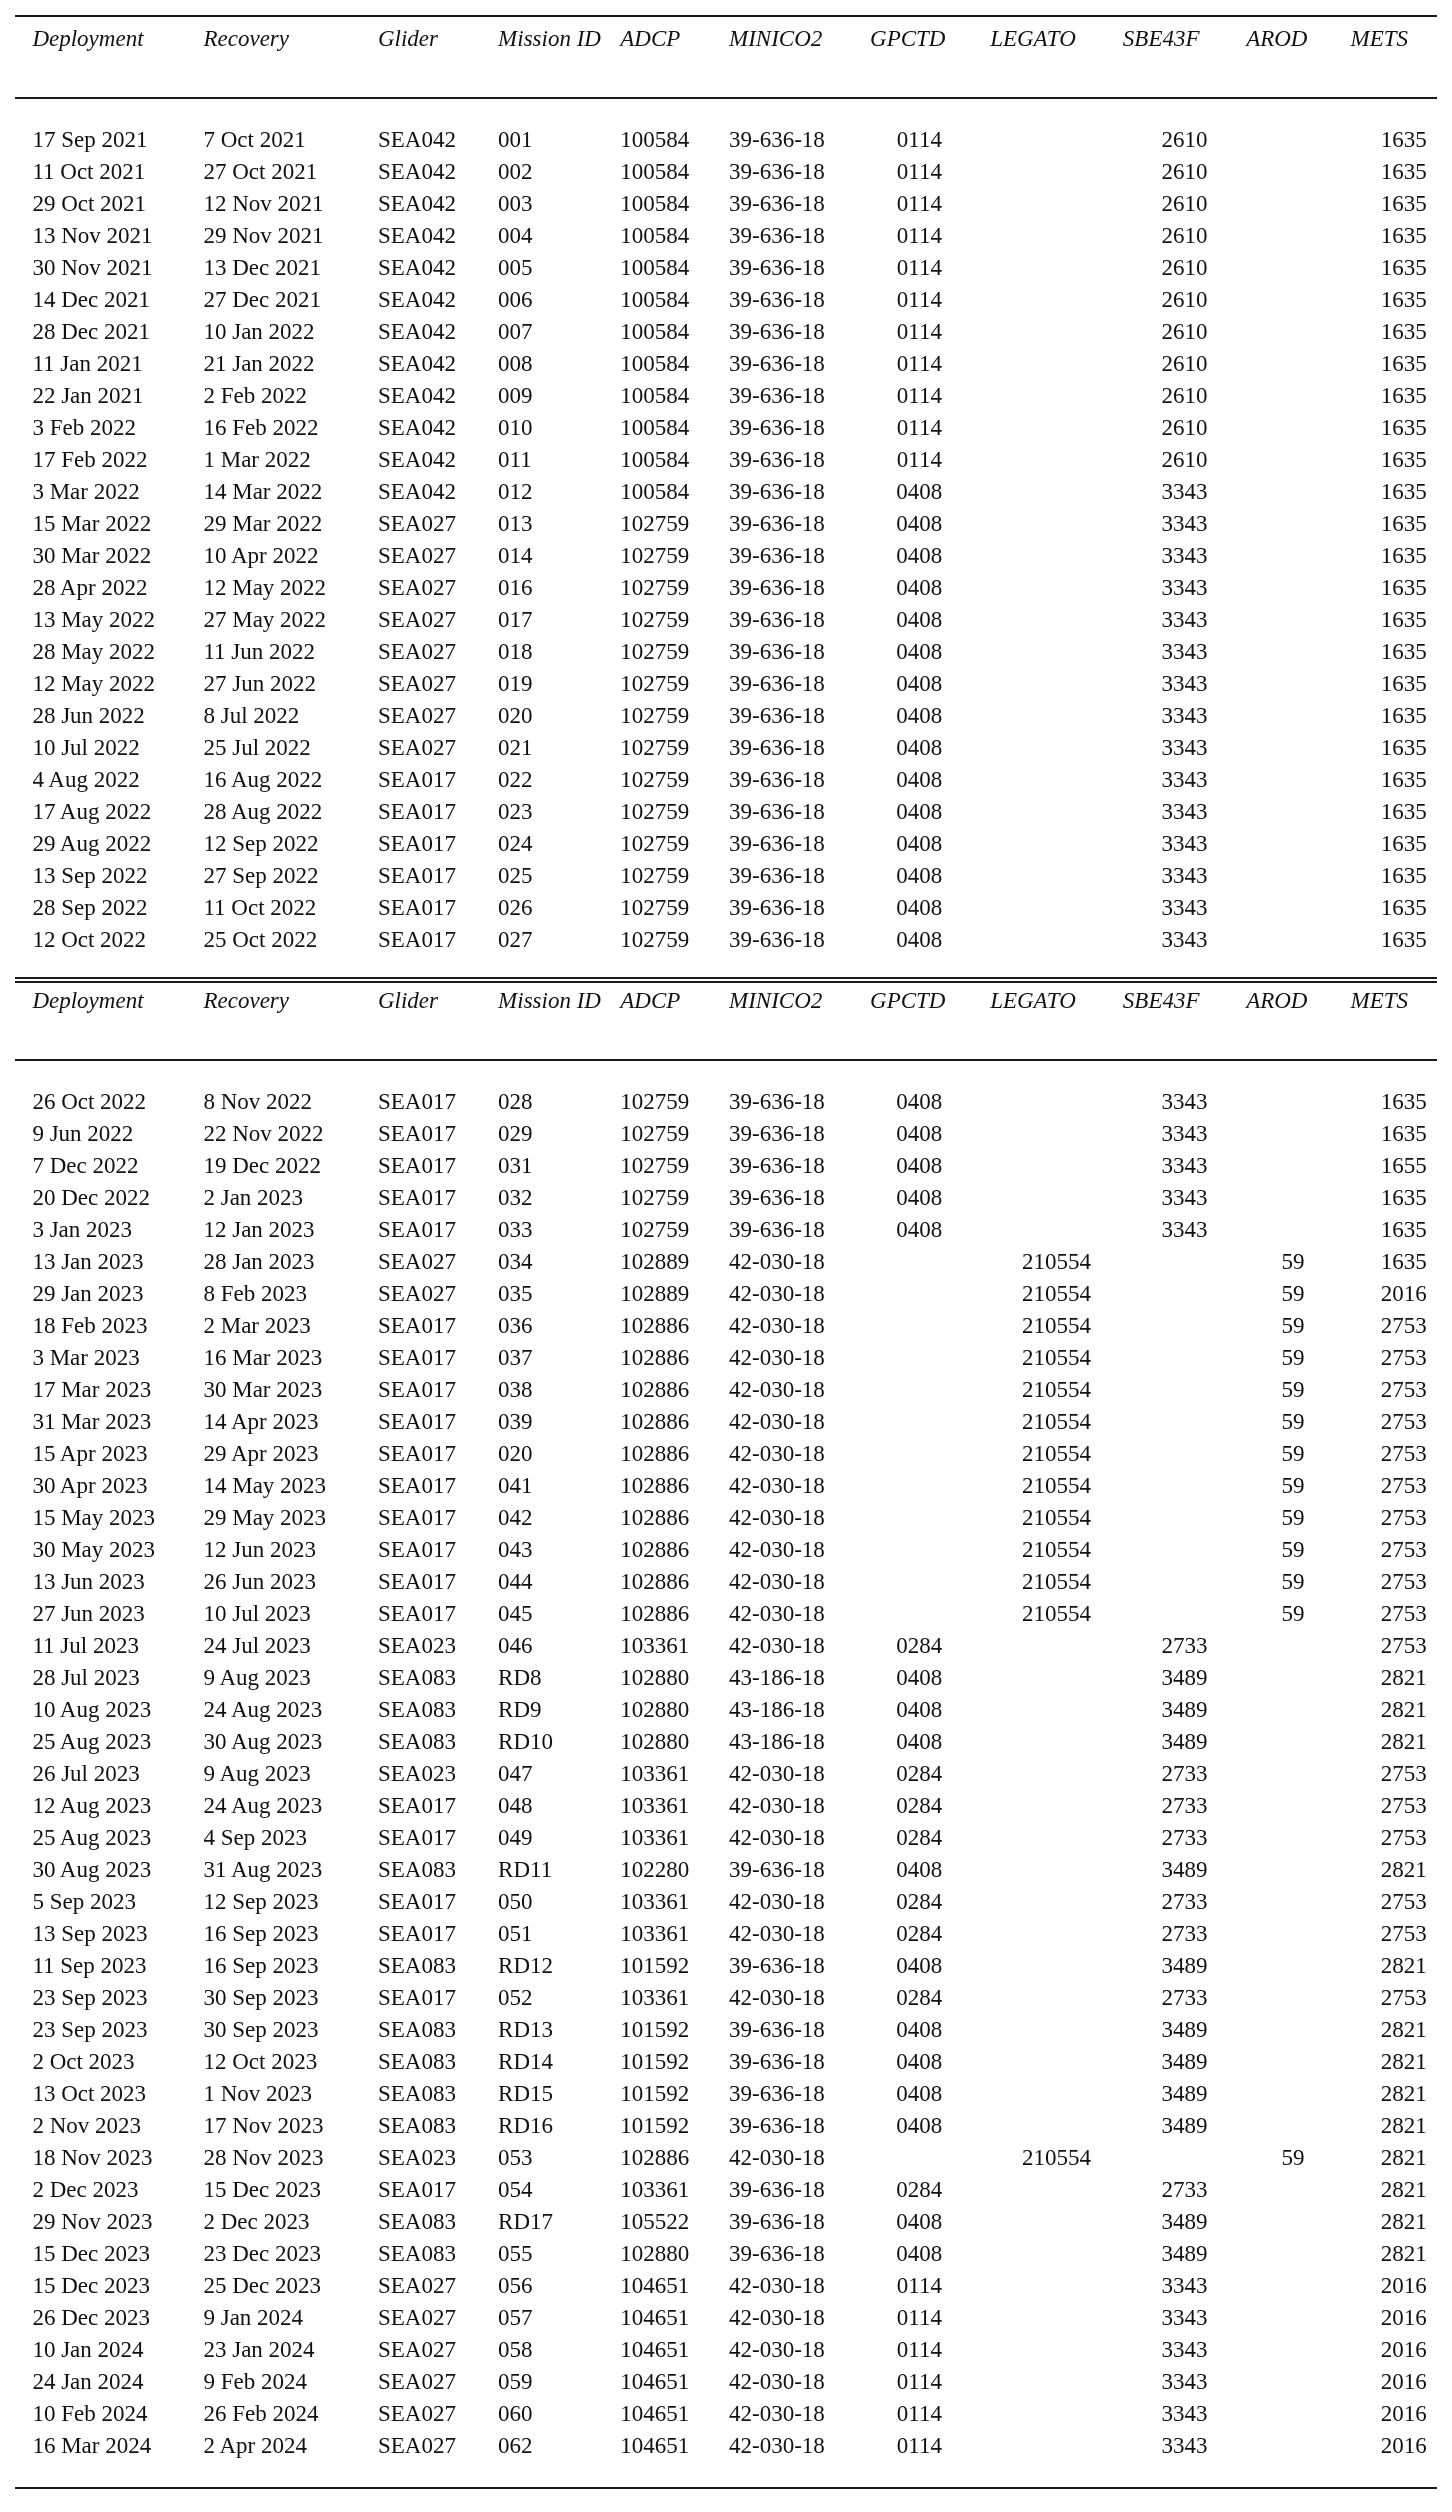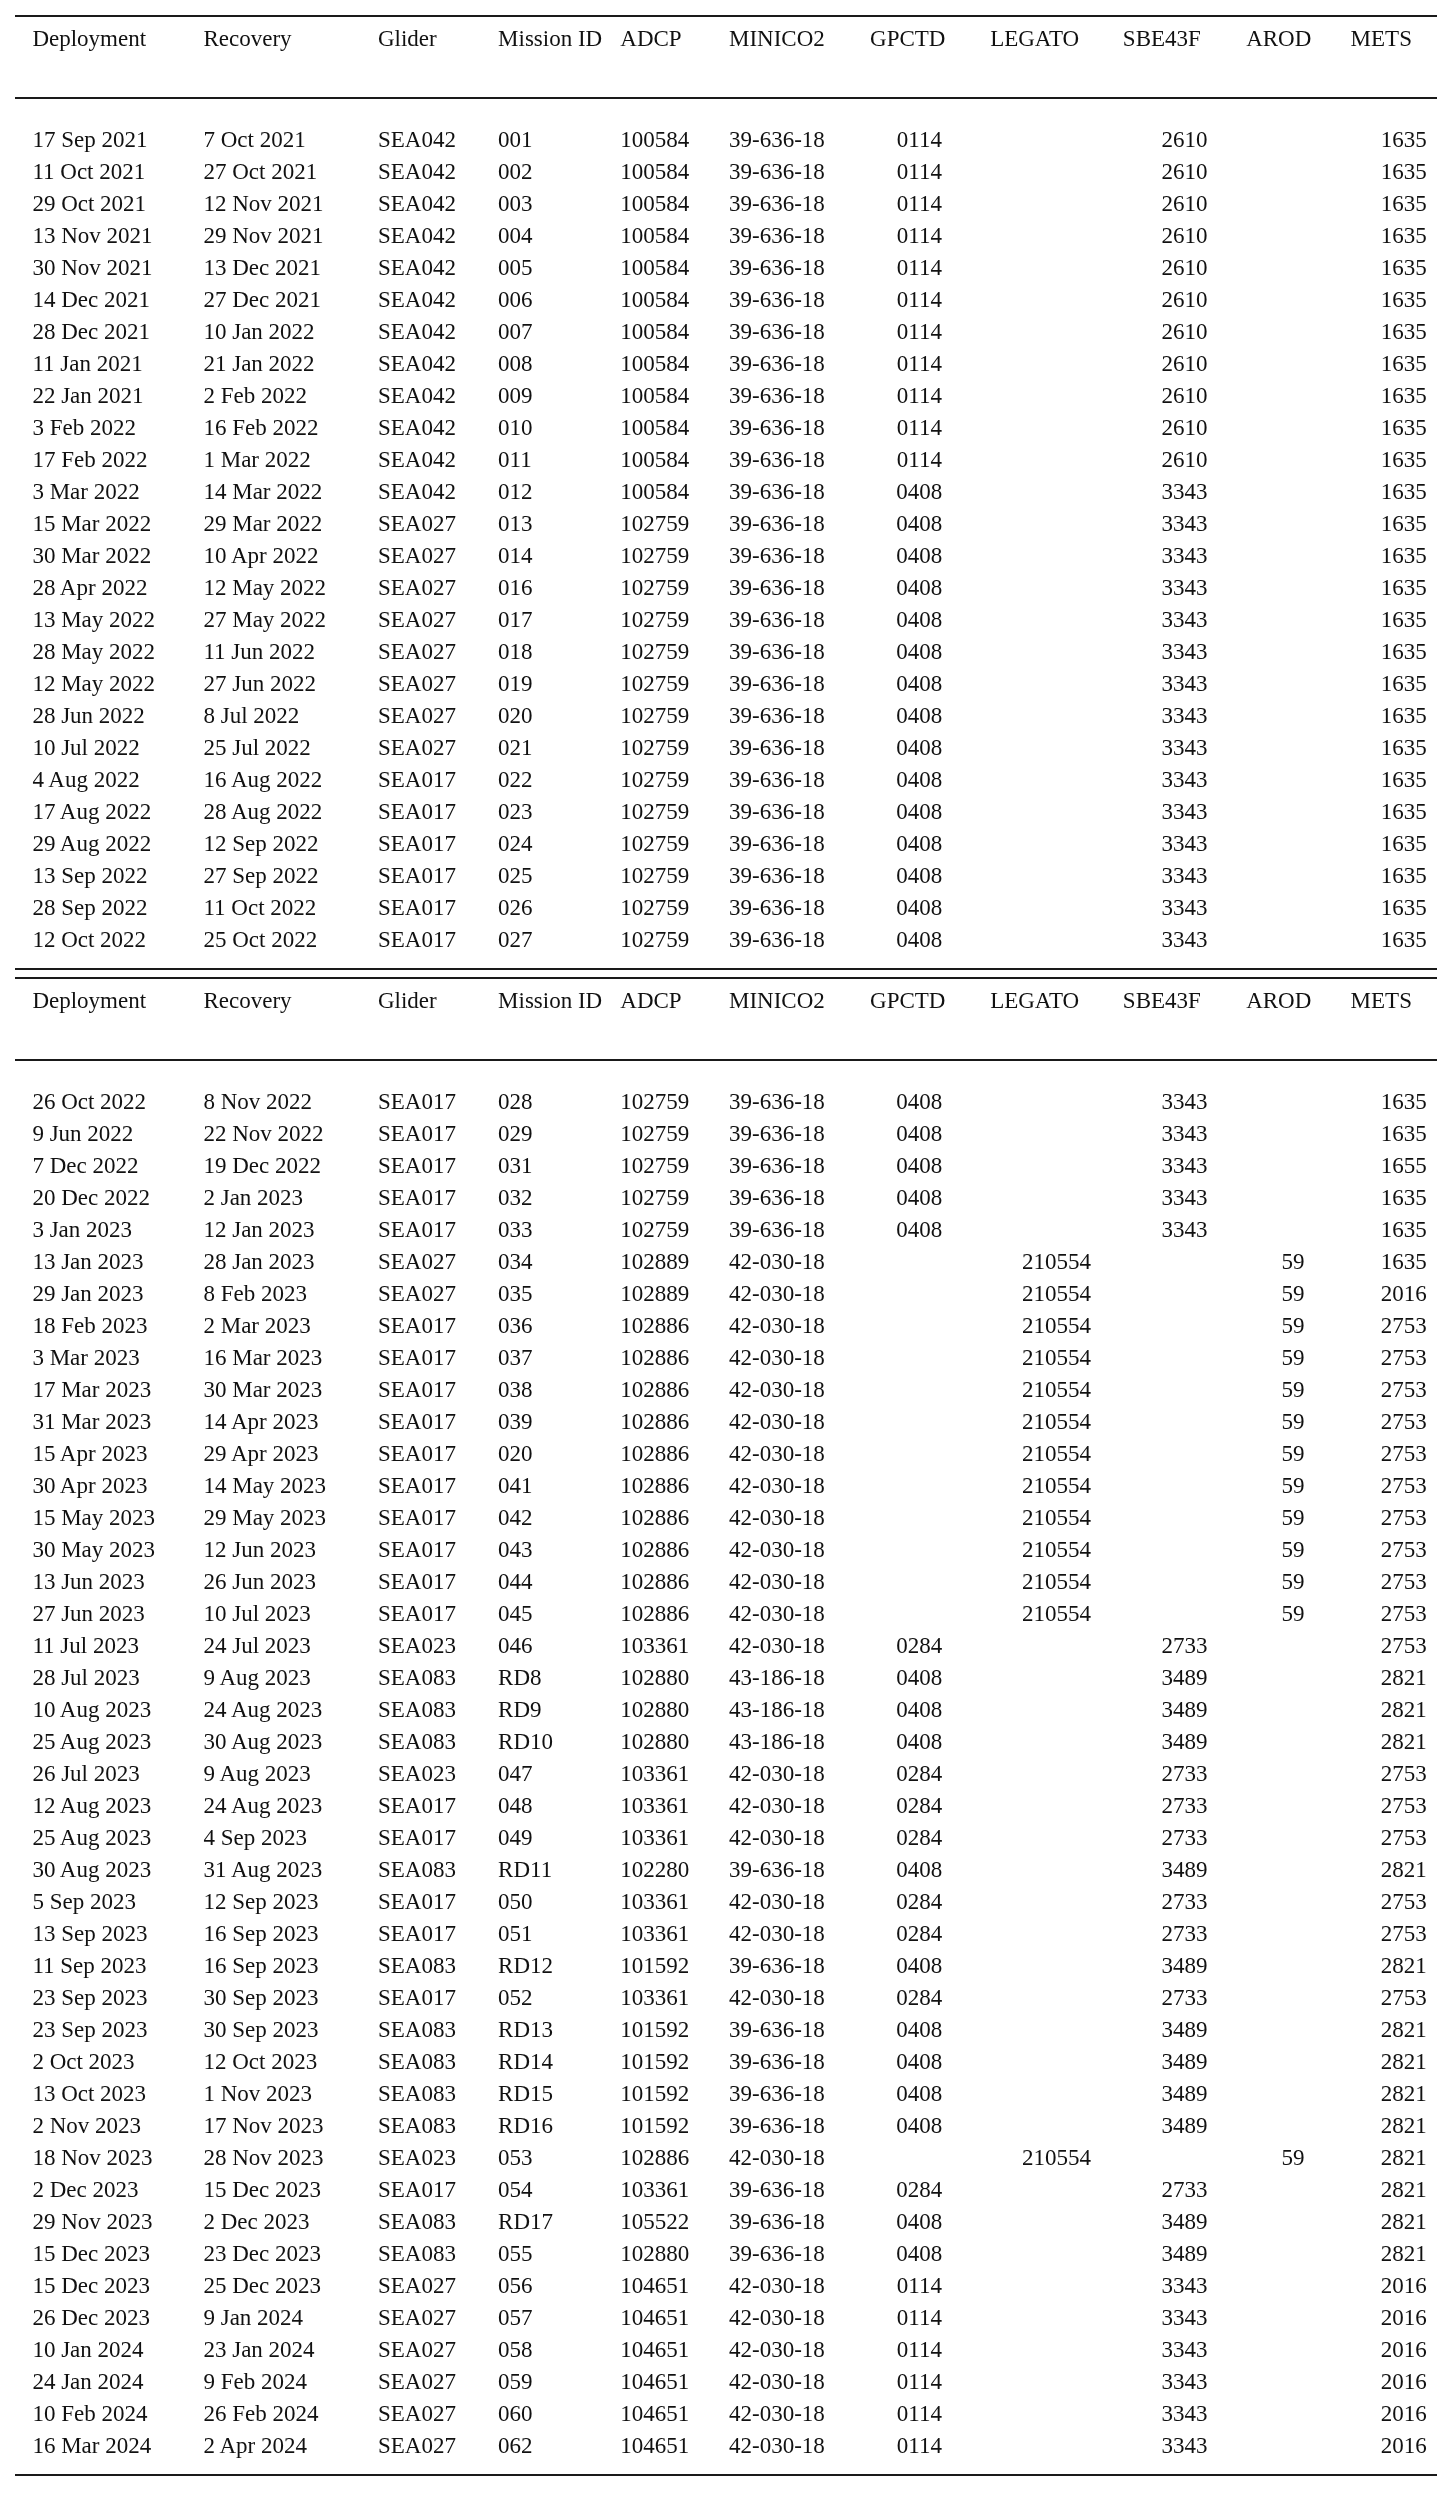--- a/index.html
+++ b/index.html
@@ -15,33 +15,33 @@
     position: absolute;
     left: 15.4px;
     width: 1422px;
     border-collapse: collapse;
     table-layout: fixed;
     font-size: 23px;
     line-height: 32px;
   }
   #table-1 { top: 14.6px; }
   #table-2 { top: 977px; }
-  .tbl thead tr { border-top: 2.3px solid #1a1a1a; border-bottom: 2.3px solid #1a1a1a; }
+  .tbl thead tr { border-top: 2.3px solid #1a1a1a; border-bottom: 2.3px solid #1a1a1a; font-style: italic; }
   .tbl tbody tr:last-child { border-bottom: 2.3px solid #1a1a1a; }
   .tbl th {
     font-weight: normal;
     text-align: left;
     vertical-align: top;
     padding: 6.1px 0 13px 0;
     line-height: 31px;
     height: 61px;
     white-space: normal;
   }
   .tbl tbody tr:first-child td { padding-top: 25px; }
-  .tbl tbody tr:last-child td { padding-bottom: 12px; }
+  .tbl tbody tr:last-child td { padding-bottom: 25px; }
   .tbl td { padding: 0; white-space: nowrap; height: 32px; }
   .c0 { width: 163px; padding-left: 17px !important; }
   .tbl th.c0 { padding-left: 17px; }
   .c1 { width: 167px; }
   .c2 { width: 115px; }
   .c3 { width: 117px; }
   .c4 { width: 104px; }
   .c5 { width: 135px; }
   .c6 { width: 115px; }
   .c7 { width: 127px; }

